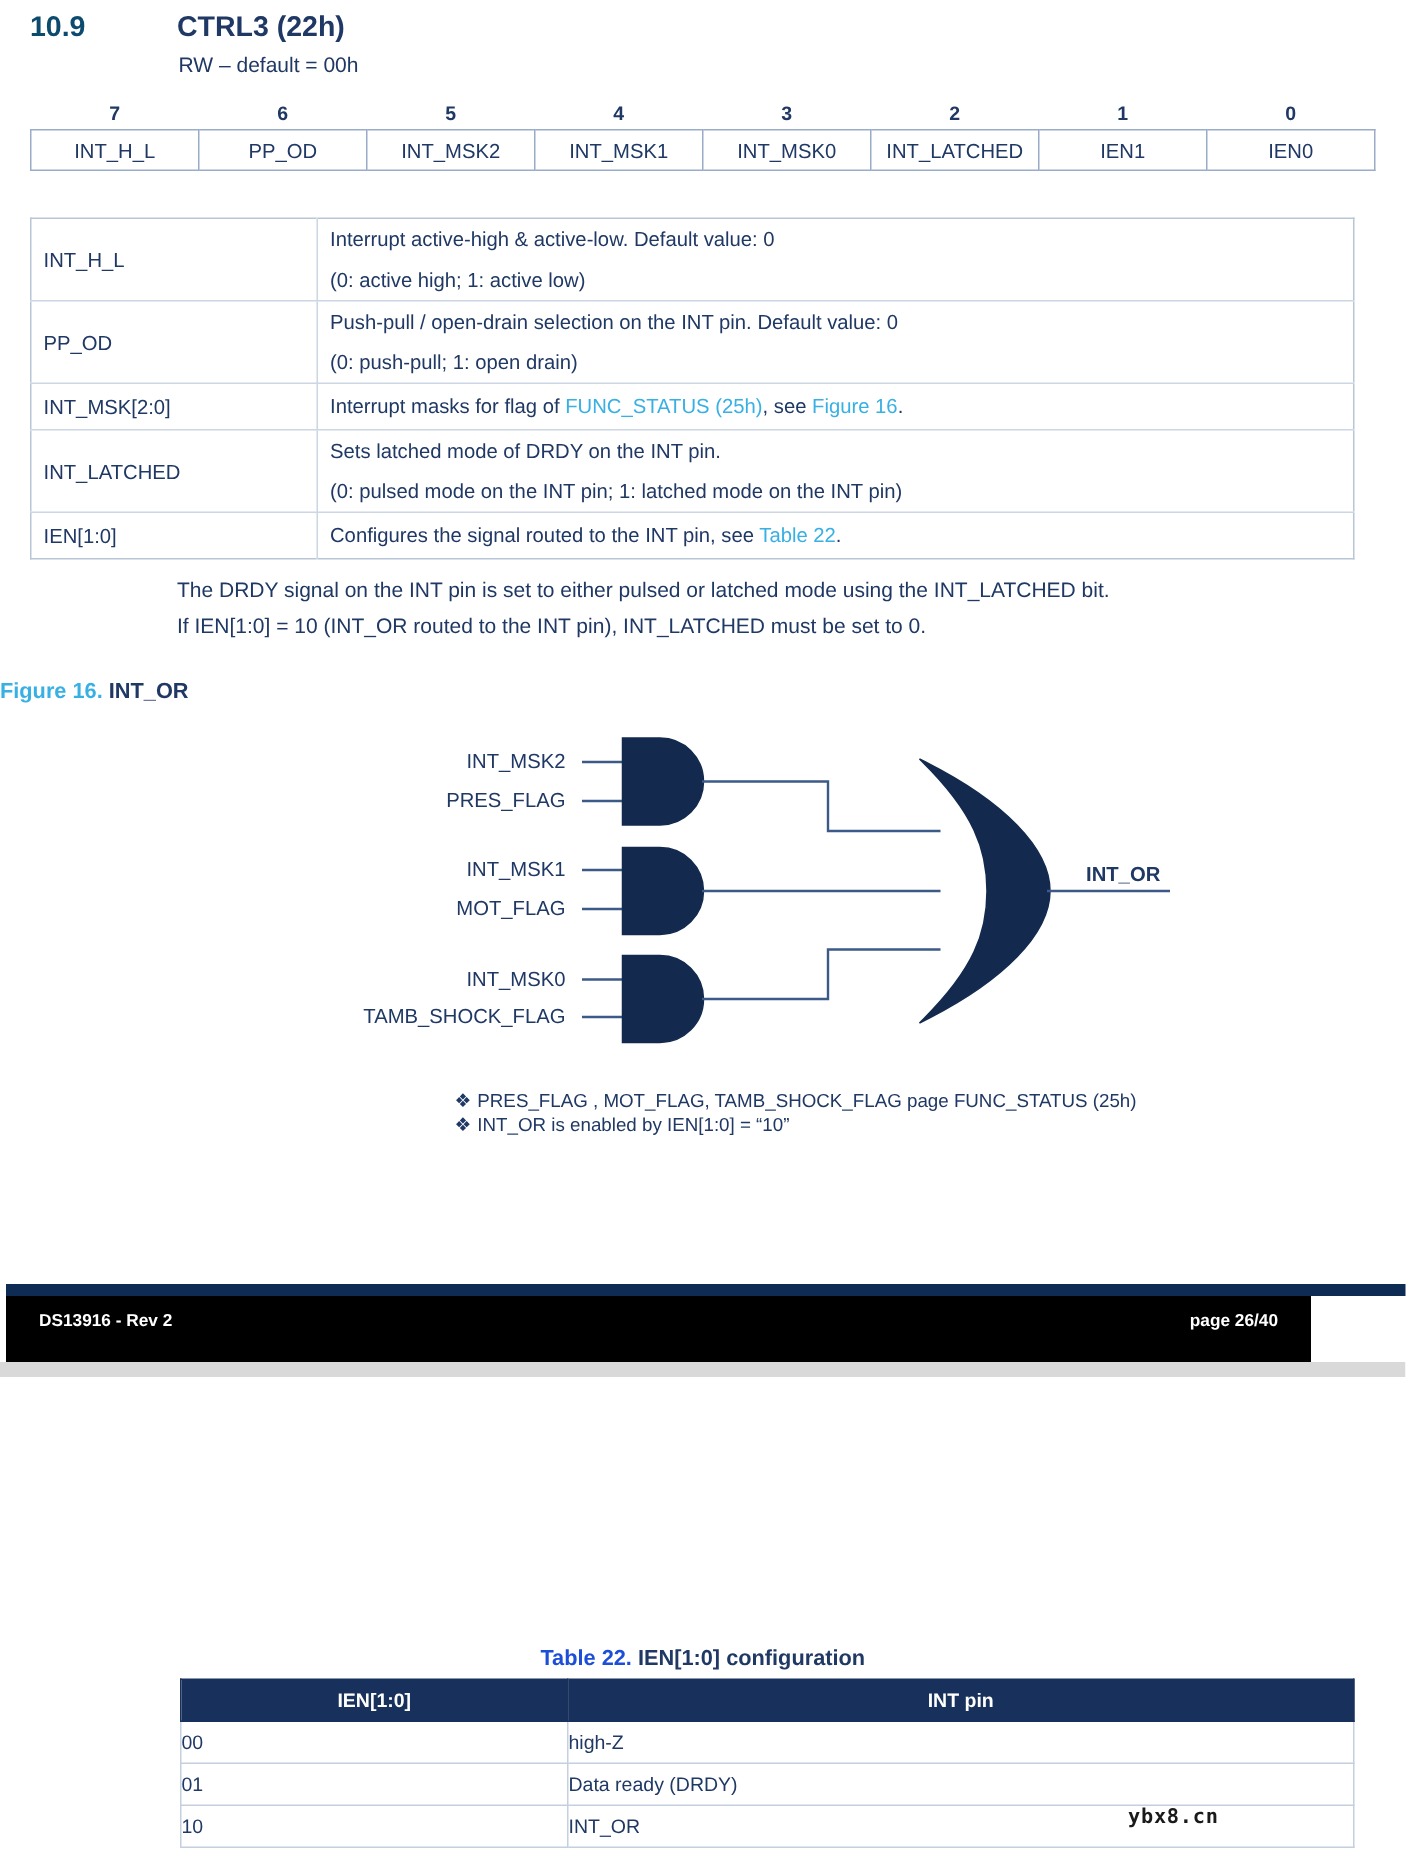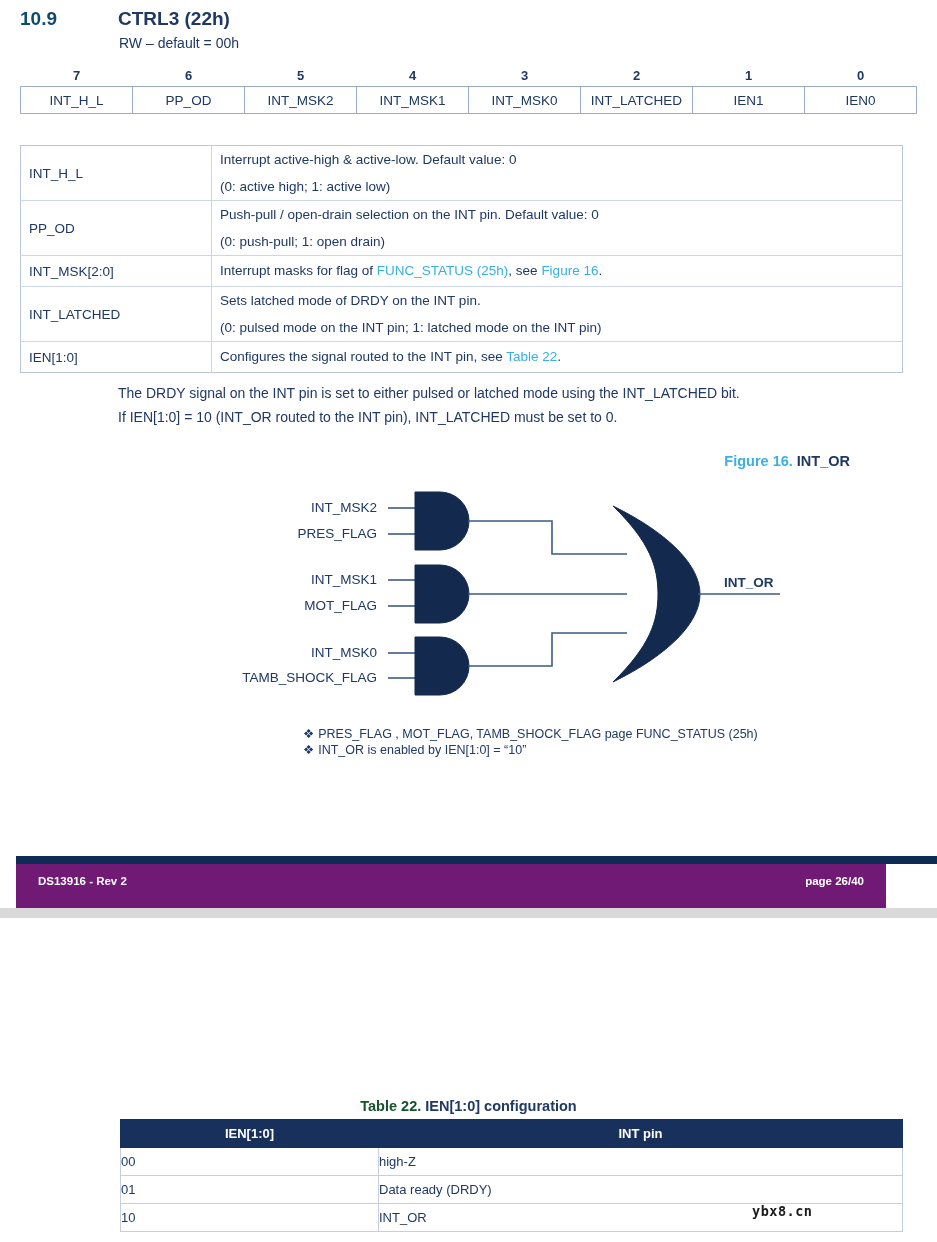--- a/index.html
+++ b/index.html
@@ -132,21 +132,21 @@
     color: #1f3864;
     line-height: 24px;
   }
   .para .ln { display: block; white-space: nowrap; }
 
   
   .fig-cap {
     position: absolute;
     left: 0; top: 453px;
     width: 850px;
-    text-align: right;
+    text-align: left;
     font-size: 14.5px;
     font-weight: bold;
   }
   .fig-cap .n { color: #38b0e3; }
   .fig-cap .t { color: #1f3864; }
 
   
   .fig {
     position: absolute;
     left: 0; top: 486px;
@@ -161,24 +161,24 @@
     font-size: 12.5px;
     color: #1f3864;
     line-height: 16px;
   }
   .notes .row { display: block; white-space: nowrap; }
   .notes .dia { color: #1f3864; margin-right: 4px; }
 
   
   .footer {
     position: absolute;
-    left: 16px; top: 856px;
+    left: 4px; top: 856px;
     width: 870px;
     height: 52px;
-    background: #701a75;
+    background: #000000;
   }
   .footer .topstrip {
     position: absolute;
     left: 0; top: 0;
     width: 937px;
     height: 8px;
     background: #0e2b54;
   }
   .footer .fl {
     position: absolute;
@@ -246,21 +246,21 @@
   }
 
   .tbl-cap {
     position: absolute;
     left: 0; top: 180px;
     width: 937px;
     text-align: center;
     font-size: 14.5px;
     font-weight: bold;
   }
-  .tbl-cap .n { color: #14532d; }
+  .tbl-cap .n { color: #1d4ed8; }
   .tbl-cap .t { color: #1f3864; }
 
   .t22wrap {
     position: absolute;
     left: 120px; top: 201px;
     width: 783px;
   }
   table.t22 {
     border-collapse: collapse;
     width: 783px;

